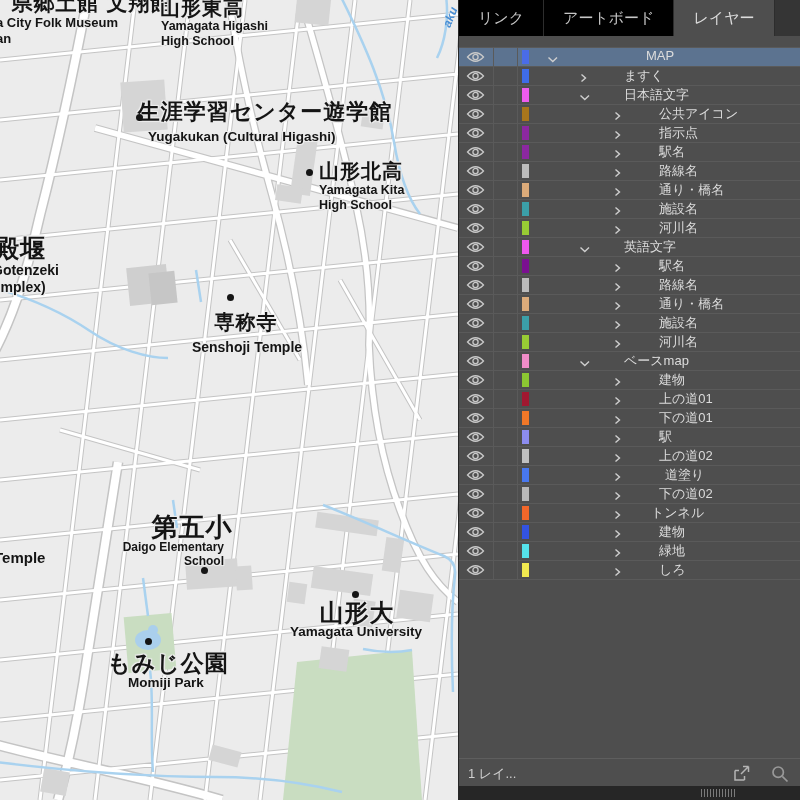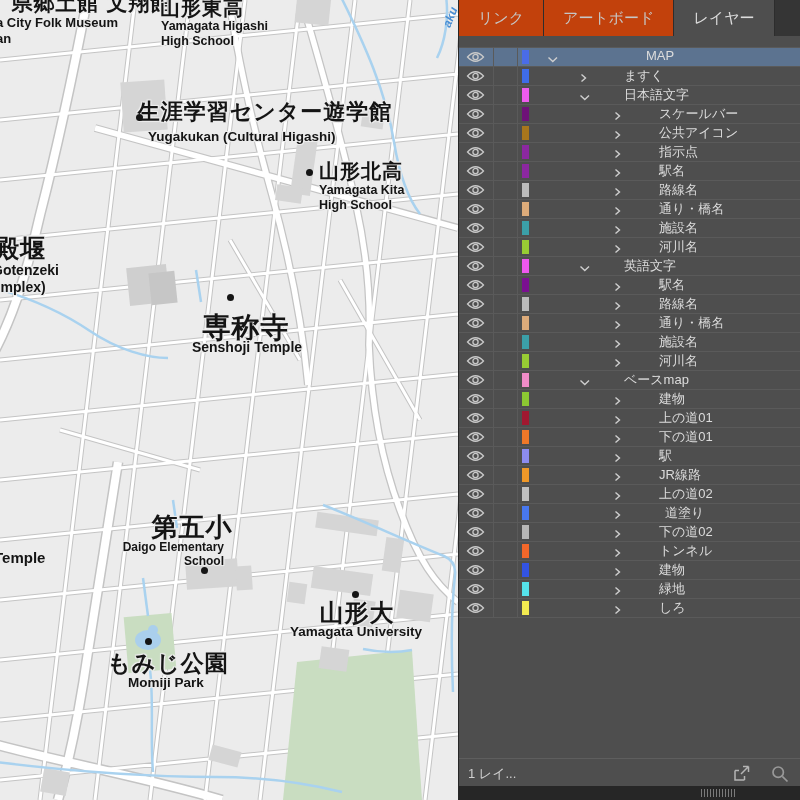--- a/index.html
+++ b/index.html
@@ -14,21 +14,21 @@
   .mlabel.jp{font-weight:600;letter-spacing:1px;}
   .mlabel.en{font-weight:700;}
   .mlabel.river{color:#4a8fd4;font-style:italic;font-weight:700;text-shadow:none;}
   .bullet{position:absolute;width:7px;height:7px;border-radius:50%;background:#151515;}
 
   
   .panel{position:absolute;left:458px;top:0;width:342px;height:800px;background:#4e4e4e;
          border-left:1px solid #272727;box-sizing:border-box;}
   .tabbar{position:absolute;top:0;left:0;width:100%;height:36px;background:#353535;display:flex;}
   .tab{height:36px;display:flex;align-items:center;justify-content:center;font-size:15px;
-       color:#c6c6c6;background:#c2410c;border-right:1px solid #2d2d2d;padding:0 19px;cursor:pointer;
+       color:#c6c6c6;background:#000000;border-right:1px solid #2d2d2d;padding:0 19px;cursor:pointer;
        white-space:nowrap;box-sizing:border-box;}
   .tab.active{background:#4e4e4e;color:#dcdcdc;}
   .tabfill{flex:1;background:#353535;}
 
   .rows{position:absolute;top:47px;left:0;width:100%;border-top:1px solid #5a5a5a;}
   .lrow{position:relative;height:19px;border-bottom:1px solid #5a5a5a;box-sizing:border-box;
         font-size:13px;color:#dcdcdc;cursor:pointer;}
   .lrow.selected{background:#5c7390;}
   .vl{position:absolute;top:0;bottom:0;width:1px;background:#5a5a5a;}
   .eye{position:absolute;left:7px;top:3px;width:20px;height:13px;cursor:pointer;}
@@ -116,21 +116,21 @@
       <div class="mlabel en" style="font-size: 12.5px; top: 19px; left: 161px;">Yamagata Higashi
 High School</div>
       <div class="mlabel jp" style="font-size: 22px; top: 99px; left: 265px; transform: translateX(-50%); text-align: center;">生涯学習センター遊学館</div>
       <div class="mlabel en" style="font-size: 13.5px; top: 129px; left: 148px;">Yugakukan (Cultural Higashi)</div>
       <div class="mlabel jp" style="font-size: 20px; top: 160px; left: 319px;">山形北高</div>
       <div class="mlabel en" style="font-size: 12.5px; top: 183px; left: 319px;">Yamagata Kita
 High School</div>
       <div class="mlabel jp" style="font-size: 25px; top: 234px; left: -6px;">殿堰</div>
       <div class="mlabel en" style="font-size: 14px; top: 262px; left: -8px;">Gotenzeki
 omplex)</div>
-      <div class="mlabel jp" style="font-size: 28px; top: 311px; left: 246px; transform: translateX(-50%); text-align: center;">専称寺</div>
+      <div class="mlabel jp" style="font-size: 20px; top: 311px; left: 246px; transform: translateX(-50%); text-align: center;">専称寺</div>
       <div class="mlabel en" style="font-size: 14px; top: 339px; left: 247px; transform: translateX(-50%); text-align: center;">Senshoji Temple</div>
       <div class="mlabel en" style="font-size: 15px; top: 549px; left: -6px;">Temple</div>
       <div class="mlabel jp" style="font-size: 26px; top: 512px; left: 192px; transform: translateX(-50%); text-align: center;">第五小</div>
       <div class="mlabel en" style="font-size: 12px; top: 540px; left: 224px; transform: translateX(-100%); text-align: right;">Daigo Elementary
 School</div>
       <div class="mlabel jp" style="font-size: 24px; top: 599px; left: 357px; transform: translateX(-50%); text-align: center;">山形大</div>
       <div class="mlabel en" style="font-size: 13.5px; top: 624px; left: 356px; transform: translateX(-50%); text-align: center;">Yamagata University</div>
       <div class="mlabel jp" style="font-size: 23px; top: 650px; left: 168px; transform: translateX(-50%); text-align: right;">もみじ公園</div>
       <div class="mlabel en" style="font-size: 13.5px; top: 675px; left: 166px; transform: translateX(-50%); text-align: center;">Momiji Park</div>
       <div class="mlabel river" style="font-size: 12px; top: 10px; left: 440px; transform: rotate(-68deg);">aku</div>
@@ -190,33 +190,20 @@
           </svg></span>
         <span class="lname" style="left:165px">日本語文字</span>
       </div>
       <div class="lrow">
         <span class="vl" style="left:34px"></span>
         <span class="vl" style="left:58px"></span>
         <span class="eye"><svg width="19" height="12" viewBox="0 0 19 12">
             <path d="M1.5,6 Q9.5,-2.5 17.5,6 Q9.5,14.5 1.5,6 Z" fill="none" stroke="#c9c9c9" stroke-width="1.3"></path>
             <circle cx="9.5" cy="6" r="2.6" fill="none" stroke="#c9c9c9" stroke-width="1.3"></circle>
           </svg></span>
-        <span class="chip" style="background:#6e1278"></span>
-        <span class="chev" style="left:154px"><svg width="9" height="10" viewBox="0 0 9 10">
-            <polyline points="2.5,1.5 6.5,5 2.5,8.5" fill="none" stroke="#cfcfcf" stroke-width="1.4"></polyline>
-          </svg></span>
-        <span class="lname" style="left:200px">スケールバー</span>
-      </div>
-      <div class="lrow">
-        <span class="vl" style="left:34px"></span>
-        <span class="vl" style="left:58px"></span>
-        <span class="eye"><svg width="19" height="12" viewBox="0 0 19 12">
-            <path d="M1.5,6 Q9.5,-2.5 17.5,6 Q9.5,14.5 1.5,6 Z" fill="none" stroke="#c9c9c9" stroke-width="1.3"></path>
-            <circle cx="9.5" cy="6" r="2.6" fill="none" stroke="#c9c9c9" stroke-width="1.3"></circle>
-          </svg></span>
         <span class="chip" style="background:#a8761c"></span>
         <span class="chev" style="left:154px"><svg width="9" height="10" viewBox="0 0 9 10">
             <polyline points="2.5,1.5 6.5,5 2.5,8.5" fill="none" stroke="#cfcfcf" stroke-width="1.4"></polyline>
           </svg></span>
         <span class="lname" style="left:200px">公共アイコン</span>
       </div>
       <div class="lrow">
         <span class="vl" style="left:34px"></span>
         <span class="vl" style="left:58px"></span>
         <span class="eye"><svg width="19" height="12" viewBox="0 0 19 12">
@@ -437,33 +424,20 @@
           </svg></span>
         <span class="lname" style="left:200px">駅</span>
       </div>
       <div class="lrow">
         <span class="vl" style="left:34px"></span>
         <span class="vl" style="left:58px"></span>
         <span class="eye"><svg width="19" height="12" viewBox="0 0 19 12">
             <path d="M1.5,6 Q9.5,-2.5 17.5,6 Q9.5,14.5 1.5,6 Z" fill="none" stroke="#c9c9c9" stroke-width="1.3"></path>
             <circle cx="9.5" cy="6" r="2.6" fill="none" stroke="#c9c9c9" stroke-width="1.3"></circle>
           </svg></span>
-        <span class="chip" style="background:#f09828"></span>
-        <span class="chev" style="left:154px"><svg width="9" height="10" viewBox="0 0 9 10">
-            <polyline points="2.5,1.5 6.5,5 2.5,8.5" fill="none" stroke="#cfcfcf" stroke-width="1.4"></polyline>
-          </svg></span>
-        <span class="lname" style="left:200px">JR線路</span>
-      </div>
-      <div class="lrow">
-        <span class="vl" style="left:34px"></span>
-        <span class="vl" style="left:58px"></span>
-        <span class="eye"><svg width="19" height="12" viewBox="0 0 19 12">
-            <path d="M1.5,6 Q9.5,-2.5 17.5,6 Q9.5,14.5 1.5,6 Z" fill="none" stroke="#c9c9c9" stroke-width="1.3"></path>
-            <circle cx="9.5" cy="6" r="2.6" fill="none" stroke="#c9c9c9" stroke-width="1.3"></circle>
-          </svg></span>
         <span class="chip" style="background:#c0c0c0"></span>
         <span class="chev" style="left:154px"><svg width="9" height="10" viewBox="0 0 9 10">
             <polyline points="2.5,1.5 6.5,5 2.5,8.5" fill="none" stroke="#cfcfcf" stroke-width="1.4"></polyline>
           </svg></span>
         <span class="lname" style="left:200px">上の道02</span>
       </div>
       <div class="lrow">
         <span class="vl" style="left:34px"></span>
         <span class="vl" style="left:58px"></span>
         <span class="eye"><svg width="19" height="12" viewBox="0 0 19 12">
@@ -493,21 +467,21 @@
         <span class="vl" style="left:34px"></span>
         <span class="vl" style="left:58px"></span>
         <span class="eye"><svg width="19" height="12" viewBox="0 0 19 12">
             <path d="M1.5,6 Q9.5,-2.5 17.5,6 Q9.5,14.5 1.5,6 Z" fill="none" stroke="#c9c9c9" stroke-width="1.3"></path>
             <circle cx="9.5" cy="6" r="2.6" fill="none" stroke="#c9c9c9" stroke-width="1.3"></circle>
           </svg></span>
         <span class="chip" style="background:#f2672a"></span>
         <span class="chev" style="left:154px"><svg width="9" height="10" viewBox="0 0 9 10">
             <polyline points="2.5,1.5 6.5,5 2.5,8.5" fill="none" stroke="#cfcfcf" stroke-width="1.4"></polyline>
           </svg></span>
-        <span class="lname" style="left:200px">トンネル</span>
+        <span class="lname" style="left:192px">トンネル</span>
       </div>
       <div class="lrow">
         <span class="vl" style="left:34px"></span>
         <span class="vl" style="left:58px"></span>
         <span class="eye"><svg width="19" height="12" viewBox="0 0 19 12">
             <path d="M1.5,6 Q9.5,-2.5 17.5,6 Q9.5,14.5 1.5,6 Z" fill="none" stroke="#c9c9c9" stroke-width="1.3"></path>
             <circle cx="9.5" cy="6" r="2.6" fill="none" stroke="#c9c9c9" stroke-width="1.3"></circle>
           </svg></span>
         <span class="chip" style="background:#3353e2"></span>
         <span class="chev" style="left:154px"><svg width="9" height="10" viewBox="0 0 9 10">

